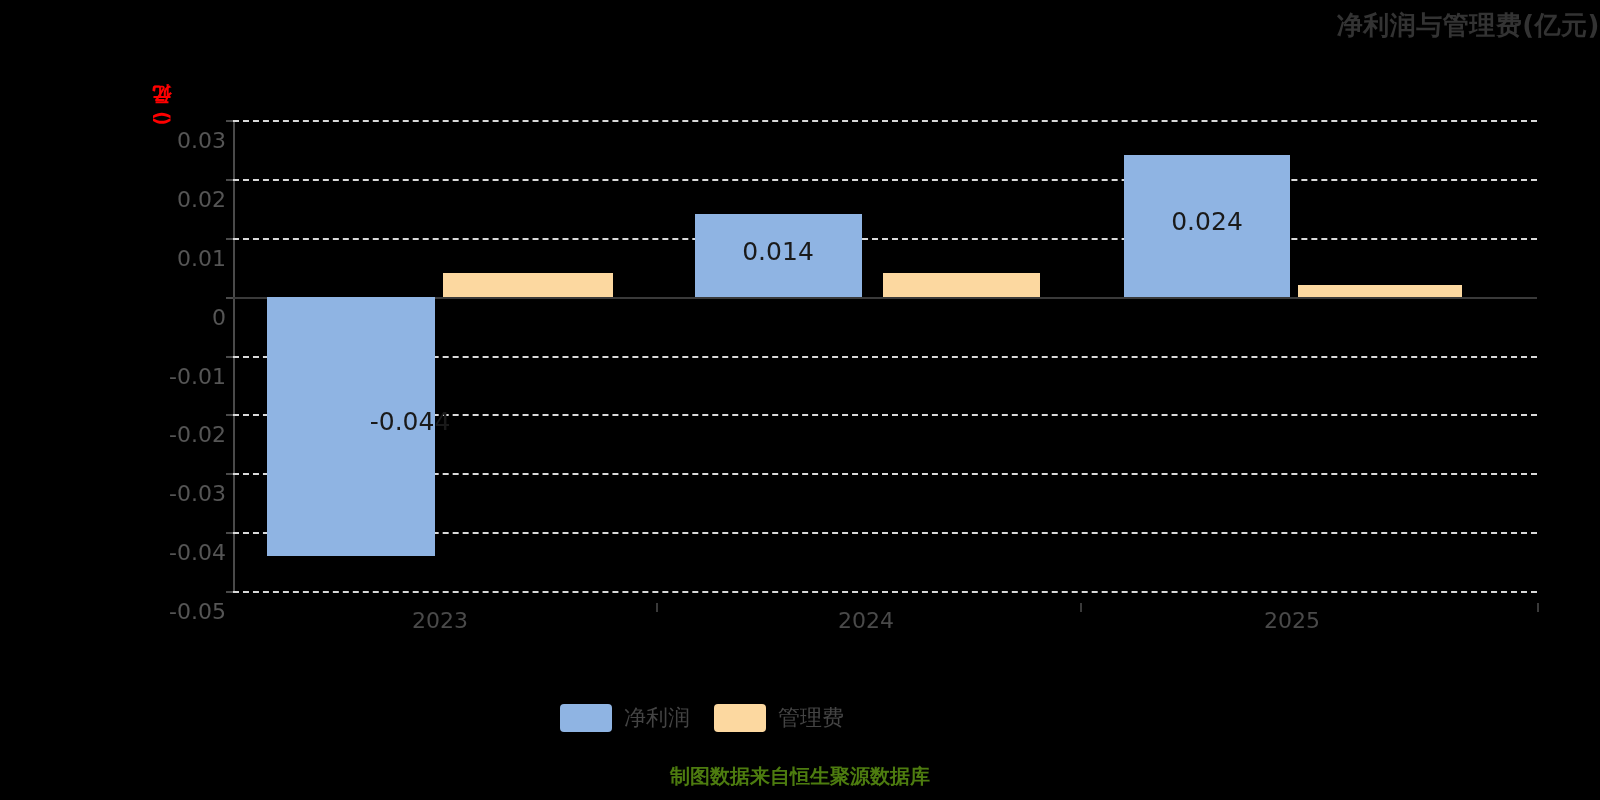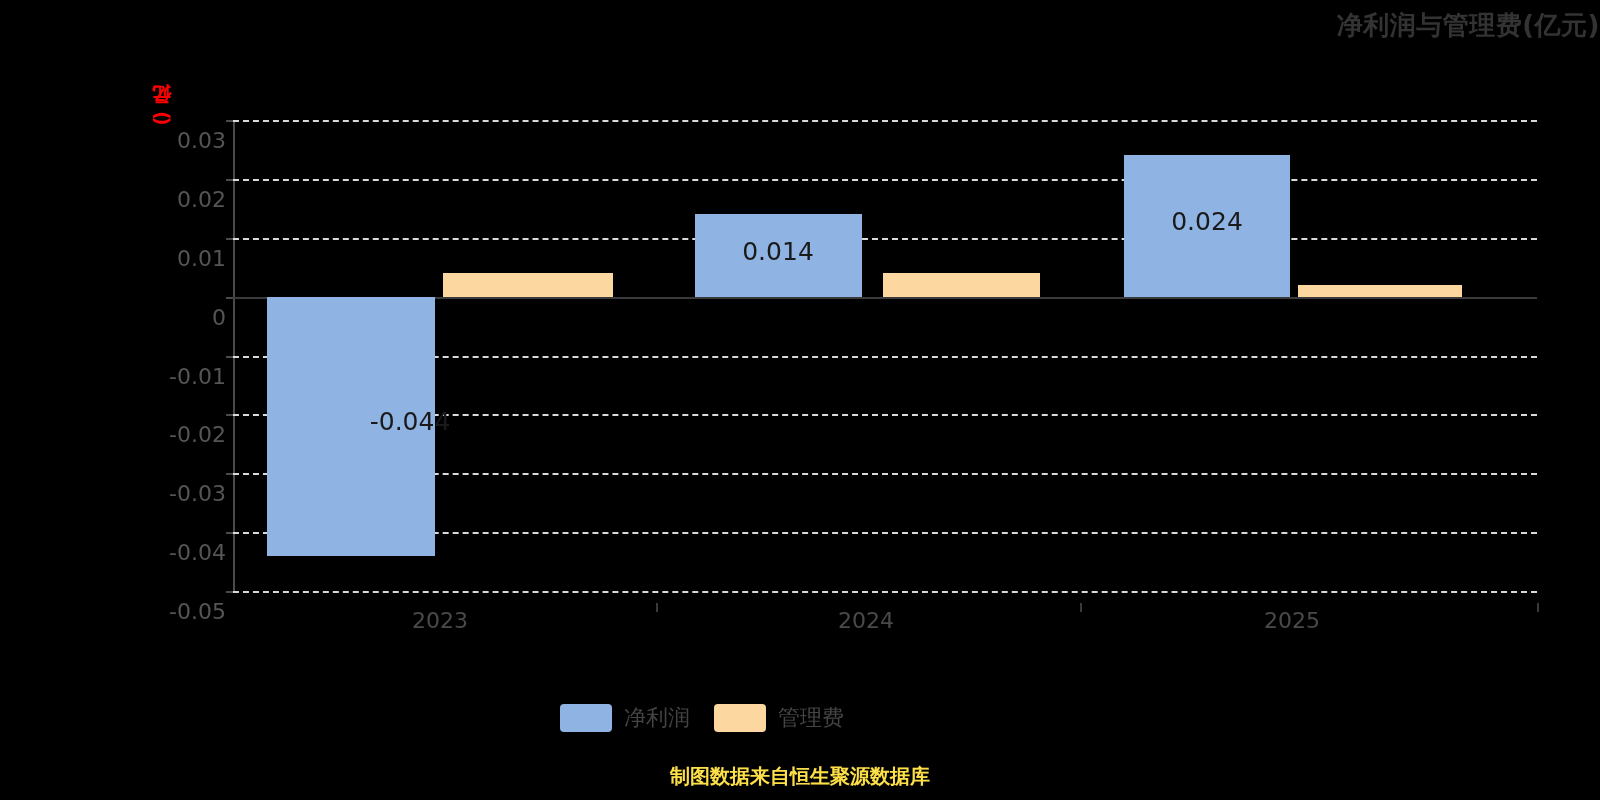--- a/index.html
+++ b/index.html
@@ -164,21 +164,21 @@
     font-size: 22px;
   }
 
   
   #source-note {
     position: absolute;
     top: 763px;
     left: 0;
     width: 1600px;
     text-align: center;
-    color: #fde047;
+    color: #4d7c0f;
     font-size: 20px;
     font-weight: bold;
     letter-spacing: 0px;
   }
 </style>
 </head>
 <body>
 
 <div id="chart-title">净利润与管理费(亿元)</div>
 

